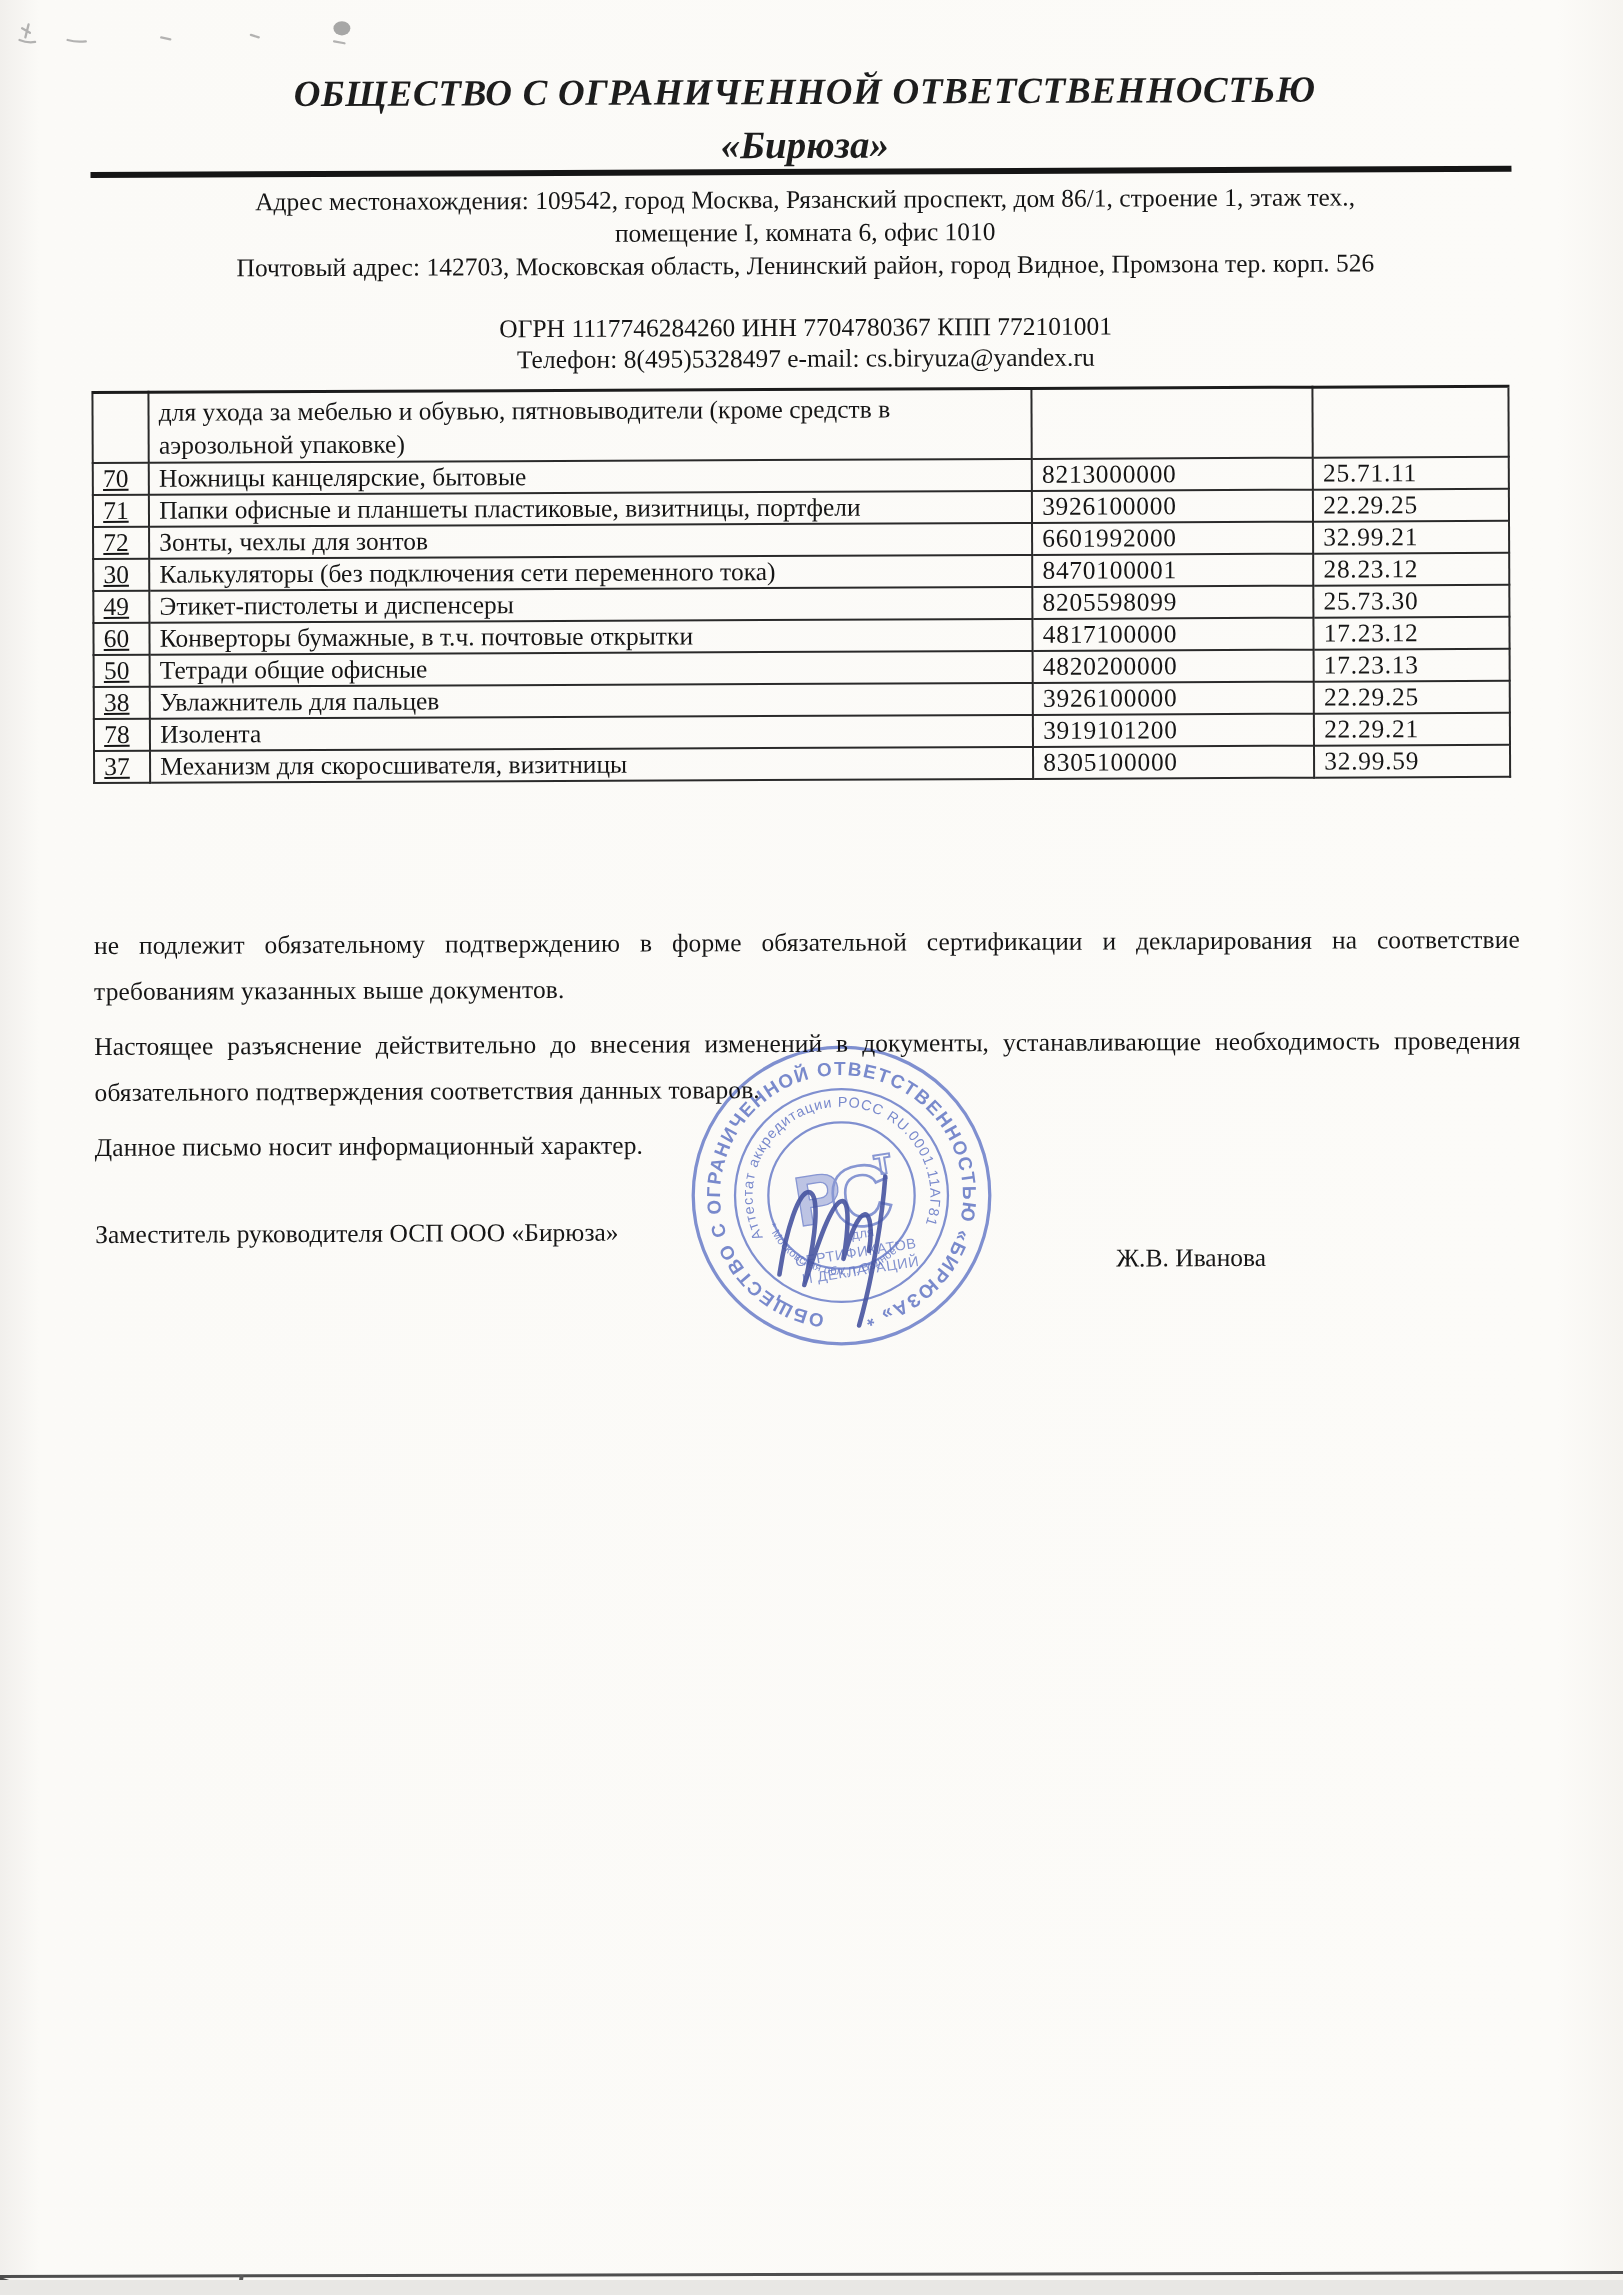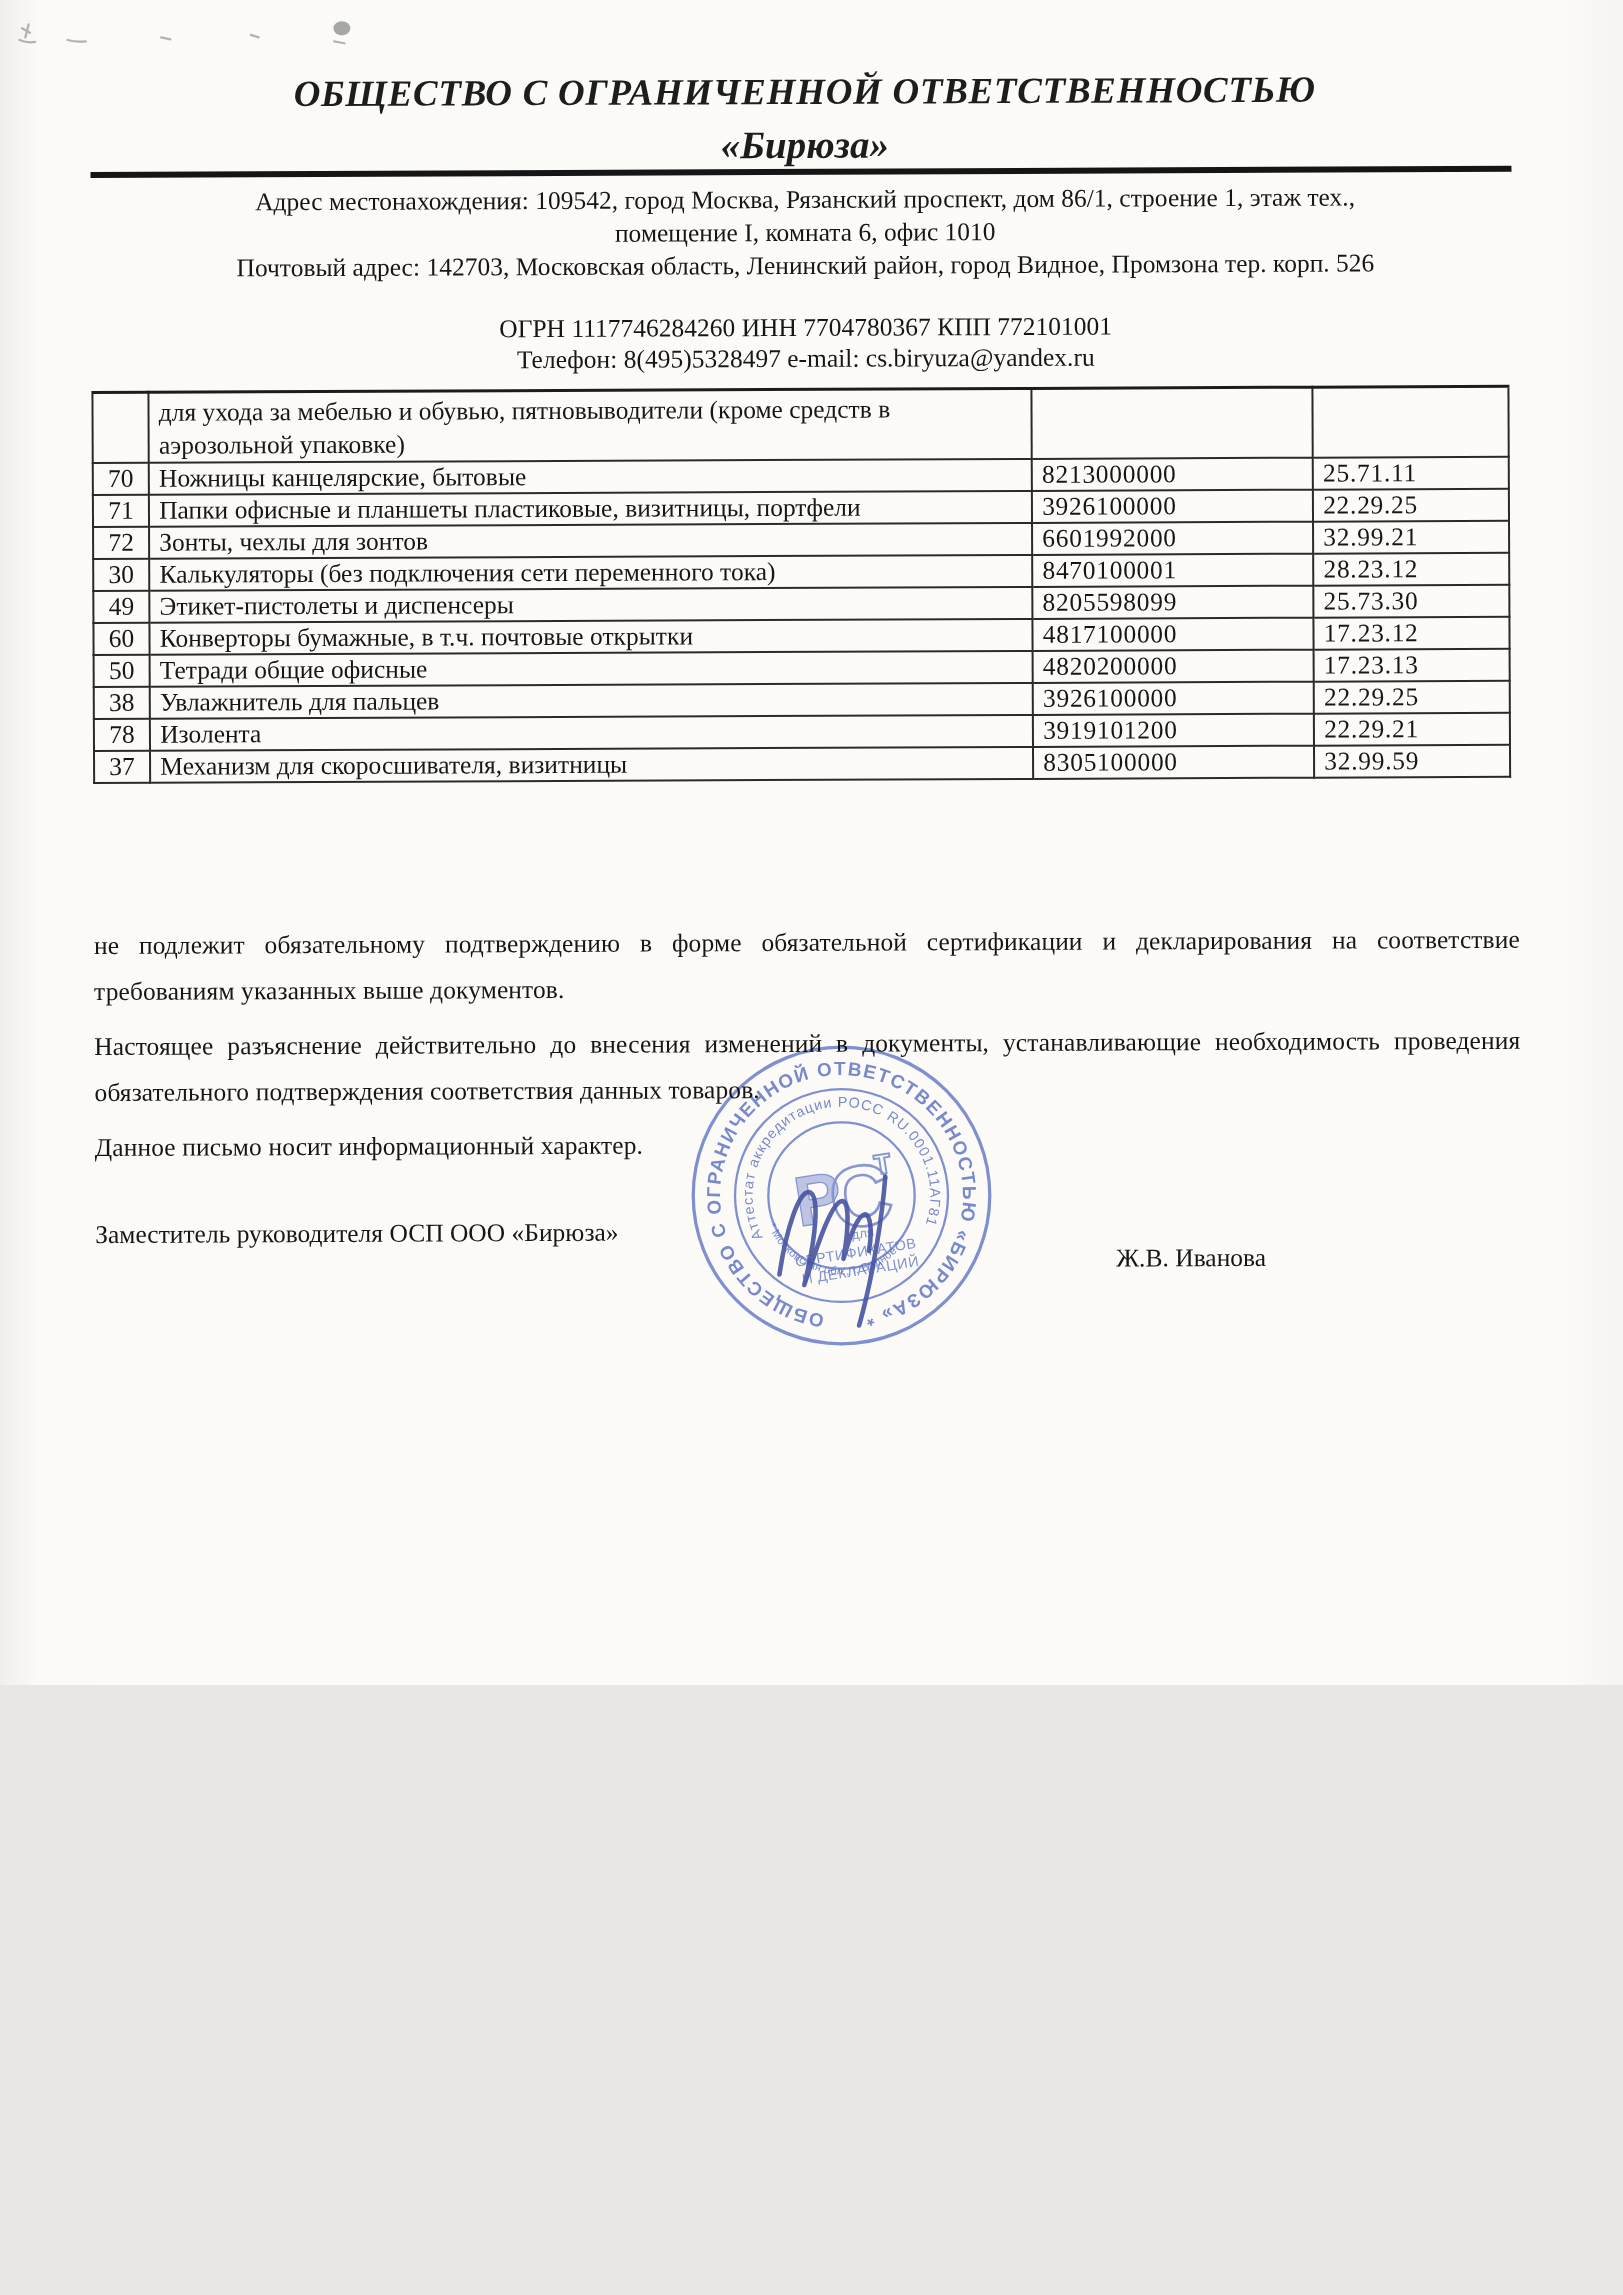--- a/index.html
+++ b/index.html
@@ -1,37 +1,37 @@
 <!DOCTYPE html>
 <html style="font-size:10.5px"><head>
 <meta charset="utf-8">
 <style>
   html,body{margin:0;padding:0;}
   body{width:1623px;height:2295px;background:#e8e7e4;font-family:"Liberation Serif","DejaVu Serif",serif;}
-  .sheet{position:relative;width:1623px;height:1685px;overflow:hidden;
+  .sheet{position:relative;width:1623px;height:2280px;overflow:hidden;
          background:linear-gradient(90deg,#f1efec 0px,#fbfaf7 39px,#fcfbf8 1557px,#f6f4f0 1623px);}
   .content{position:absolute;left:90px;top:63px;width:1429px;color:#161616;
            transform:rotate(-0.25deg);transform-origin:top left;}
   .title1{margin:10.5px 0 0;font-size:37px;line-height:42px;font-weight:bold;font-style:italic;
           text-align:center;color:#1d1d1d;letter-spacing:0.7px;}
   .title2{margin:10.5px 0 0;font-size:39px;line-height:43px;font-weight:bold;font-style:italic;
           text-align:center;color:#1d1d1d;}
   .rule{margin-top:2.6px;height:6.5px;background:#151515;border:0;width:1421px;}
   .addr{font-size:25.5px;line-height:33px;text-align:center;}
   .addr.first{margin-top:7.9px;}
   .reg{margin-top:30px;font-size:25.5px;line-height:31px;text-align:center;}
   .contact{font-size:25.5px;line-height:31px;text-align:center;}
 
   table.goods{margin-top:14.4px;border-collapse:collapse;table-layout:fixed;width:1417px;
               border:2px solid #242424;border-top:3.3px solid #1c1c1c;}
   table.goods td{border:2px solid #2a2a2a;font-size:25.5px;color:#161616;height:29px;
                  padding:0 9.2px;vertical-align:middle;overflow:hidden;white-space:nowrap;}
   tr.row-cont td{height:65px;line-height:33px;vertical-align:top;padding-top:1.3px;
                  white-space:normal;}
-  td.c-num{text-align:center;padding:0 1.3px;}
+  td.c-num{padding:0 1.3px;text-decoration:underline;}
   td.c-code{padding-left:22px;letter-spacing:0.7px;}
   td.c-okpd{padding-left:18.3px;letter-spacing:0.7px;}
 
   .paragraphs{margin-top:139px;width:1426px;}
   .paragraphs p{margin:0;font-size:25.5px;line-height:46px;text-align:justify;letter-spacing:0.1px;}
   .paragraphs p.p2{margin-top:9.2px;}
   .paragraphs p.p3{margin-top:9.2px;text-align:left;}
 
   .sig-row{position:relative;margin-top:47px;font-size:25.5px;line-height:33px;height:37px;}
   .sig-name{position:absolute;left:1021px;top:0;margin-top:28px;}

